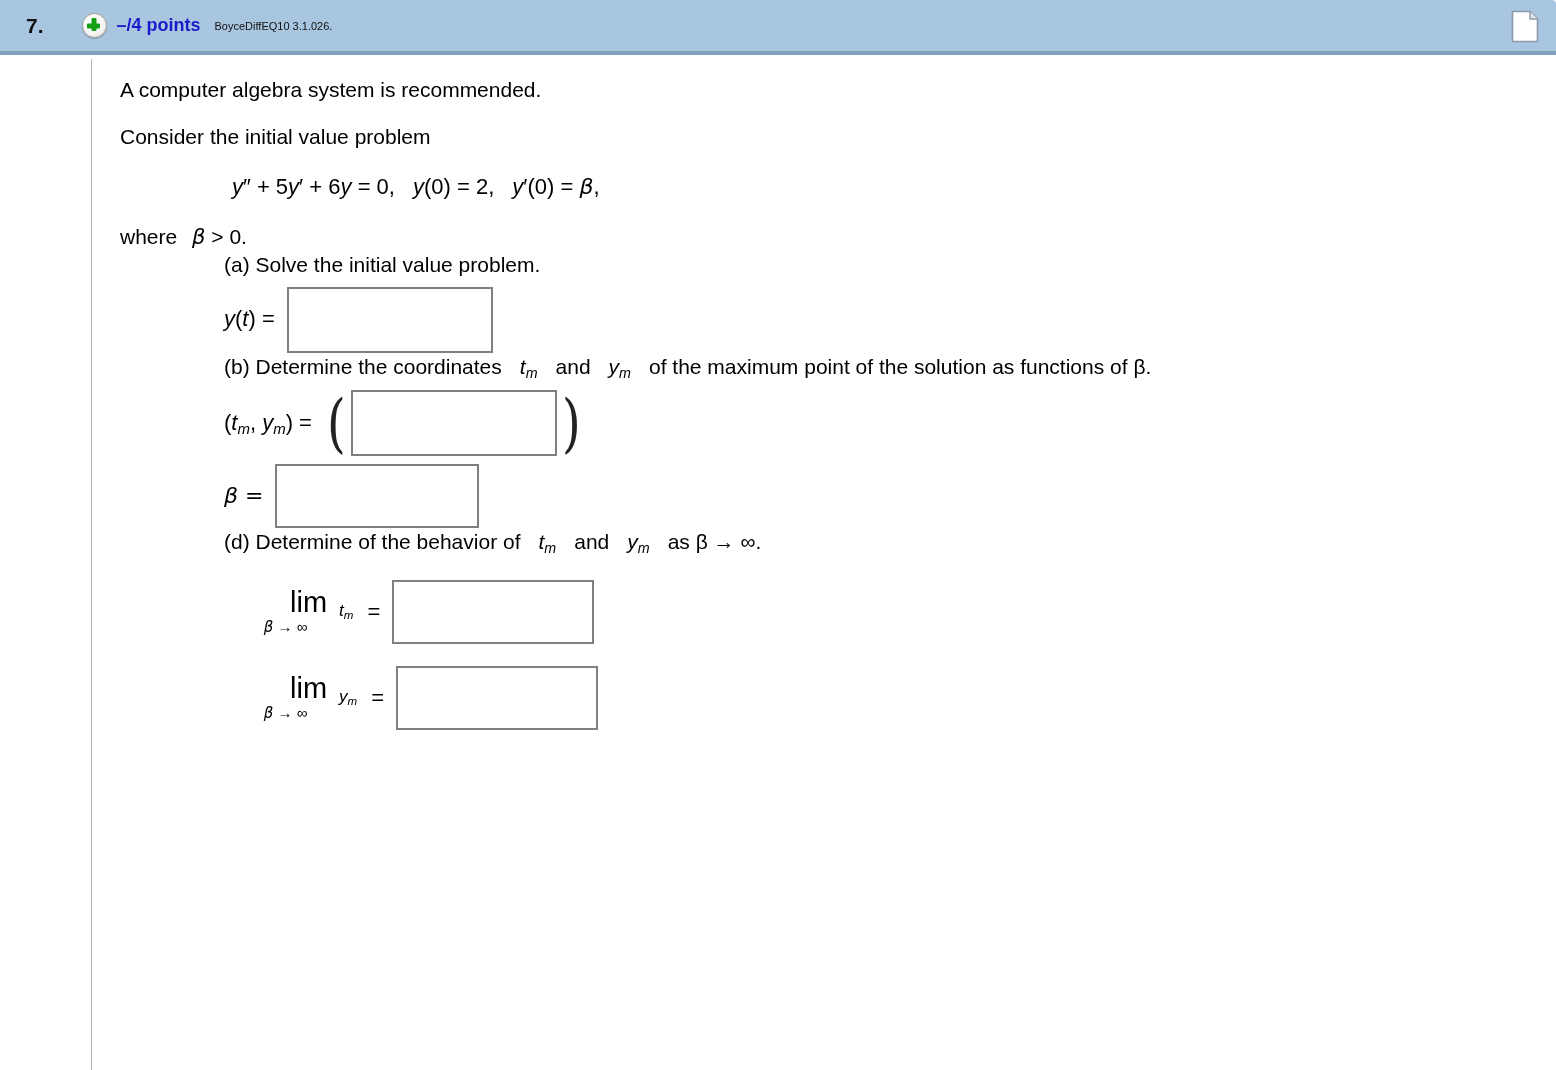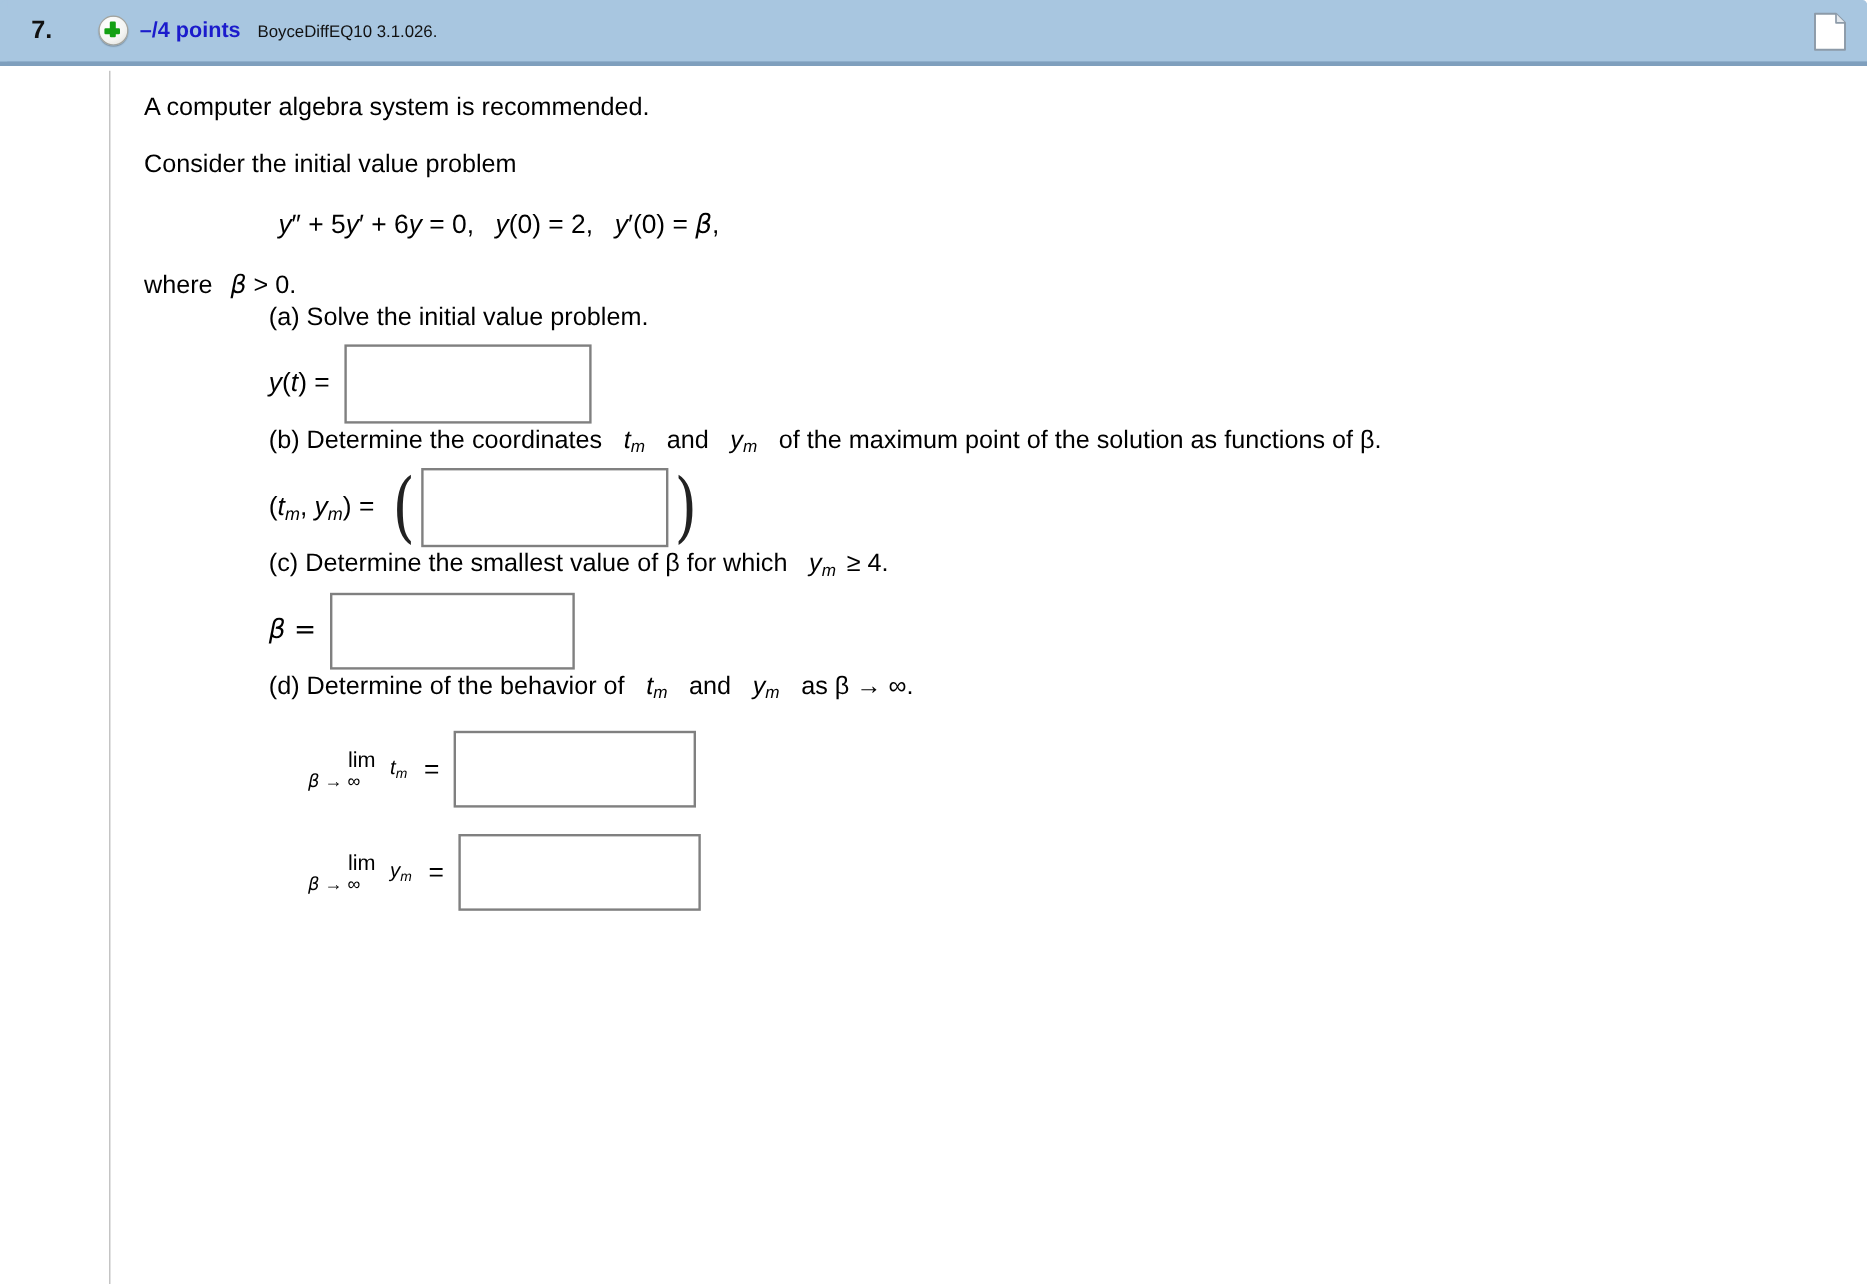--- a/index.html
+++ b/index.html
@@ -82,21 +82,21 @@
   }
   .points-label {
     margin-left: 10px;
     font-size: 18px;
     font-weight: bold;
     color: #1b1bcc;
     white-space: nowrap;
   }
   .source-label {
     margin-left: 14px;
-    font-size: 14px;
+    font-size: 11px;
     color: #111;
     white-space: nowrap;
   }
   #page-doc-icon {
     position: absolute;
     right: 17px;
     top: 10px;
     width: 28px;
     height: 33px;
   }
@@ -186,21 +186,21 @@
     align-items: center;
     font-size: 22px;
   }
   .limit {
     display: inline-flex;
     flex-direction: column;
     align-items: center;
     line-height: 1.0;
     margin-right: 4px;
   }
-  .limit .lim-top { font-size: 18px; margin-left: 46px; }
+  .limit .lim-top { font-size: 29px; margin-left: 46px; }
   .limit .lim-bot { font-size: 15px; margin-top: 2px; white-space: nowrap; }
   .limit-var { margin-left: 8px; font-size: 17px; }
   .limit-eq { margin-left: 14px; margin-right: 2px; font-size: 22px; }
 
   .sp { display: inline-block; width: 9px; }
 </style>
 </head>
 <body>
 
 <div id="question-header">
@@ -243,23 +243,20 @@
   <div class="part">
     <span>(b) Determine the coordinates</span><span class="sp"></span><span class="sp"></span><span class="mi">t<sub class="mi">m</sub></span><span class="sp"></span><span class="sp"></span><span>and</span><span class="sp"></span><span class="sp"></span><span class="mi">y<sub class="mi">m</sub></span><span class="sp"></span><span class="sp"></span><span>of the maximum point of the solution as functions of β.</span>
   </div>
   <div class="part-answer">
     <span>(<span class="mi">t<sub class="mi">m</sub></span>, <span class="mi">y<sub class="mi">m</sub></span>) =</span>
     <span class="paren left">(</span>
     <span class="ansbox b"></span>
     <span class="paren right">)</span>
   </div>
 
-  <div class="part">
-    <span>(c) Determine the smallest value of β for which</span><span class="sp"></span><span class="sp"></span><span class="mi">y<sub class="mi">m</sub></span><span class="sp"></span><span>≥ 4.</span>
-  </div>
   <div class="part-answer">
     <span class="beta">β =</span>
     <span class="ansbox c"></span>
   </div>
 
   <div class="part">
     <span>(d) Determine of the behavior of</span><span class="sp"></span><span class="sp"></span><span class="mi">t<sub class="mi">m</sub></span><span class="sp"></span><span class="sp"></span><span>and</span><span class="sp"></span><span class="sp"></span><span class="mi">y<sub class="mi">m</sub></span><span class="sp"></span><span class="sp"></span><span>as β → ∞.</span>
   </div>
 
   <div class="limit-row">

